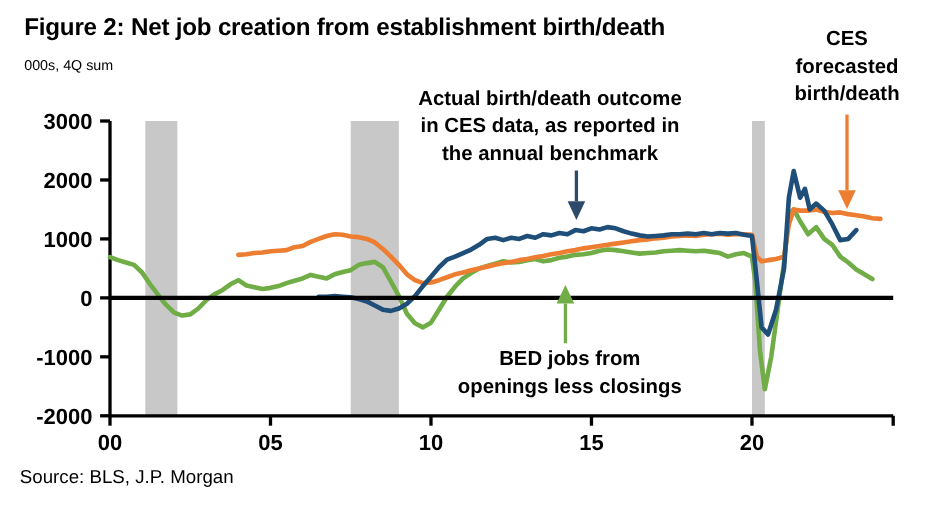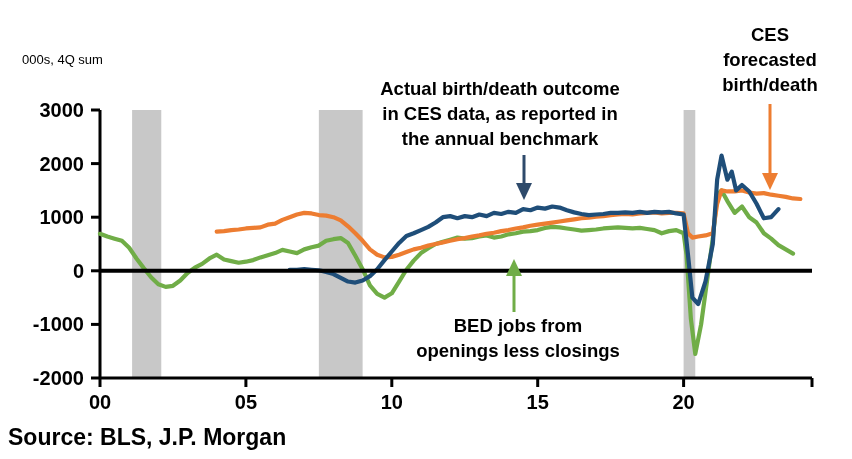--- a/index.html
+++ b/index.html
@@ -30,24 +30,24 @@
   #chart-subtitle {
     position: absolute;
     left: 22px;
     top: 52px;
     font-size: 13px;
     font-weight: normal;
     white-space: nowrap;
   }
   #source-note {
     position: absolute;
-    left: 8px;
+    left: 18px;
     top: 424px;
-    font-size: 23px;
-    font-weight: bold;
+    font-size: 17px;
+    font-weight: normal;
     white-space: nowrap;
   }
   #plot-svg {
     position: absolute;
     left: 0;
     top: 0;
   }
   .ytick-label {
     font-family: "Liberation Sans", sans-serif;
     font-size: 20px;
@@ -87,20 +87,21 @@
     stroke: #000000;
     stroke-width: 4;
   }
   .recession-band { opacity: 1; }
 </style>
 </head>
 <body>
 
 <div id="page">
 
+  <div id="chart-title">Figure 2: Net job creation from establishment birth/death</div>
   <div id="chart-subtitle">000s, 4Q sum</div>
   <div id="source-note">Source: BLS, J.P. Morgan</div>
 
   <svg id="plot-svg" width="852" height="459">
     <g id="recession-bands">
         <rect x="132.09836065573492" y="110" width="29.180327868852345" height="268" fill="#C8C8C8" class="recession-band"></rect>
         <rect x="318.85245901639263" y="110" width="43.7704918032785" height="268" fill="#C8C8C8" class="recession-band"></rect>
         <rect x="683.606557377047" y="110" width="11.67213114754361" height="268" fill="#C8C8C8" class="recession-band"></rect>
       </g>
     <g id="axes-group">

